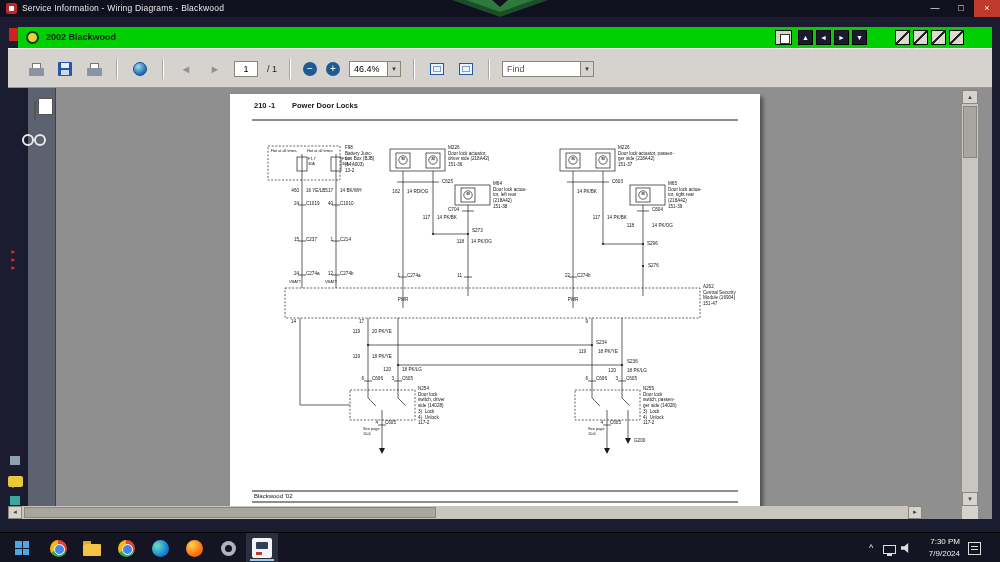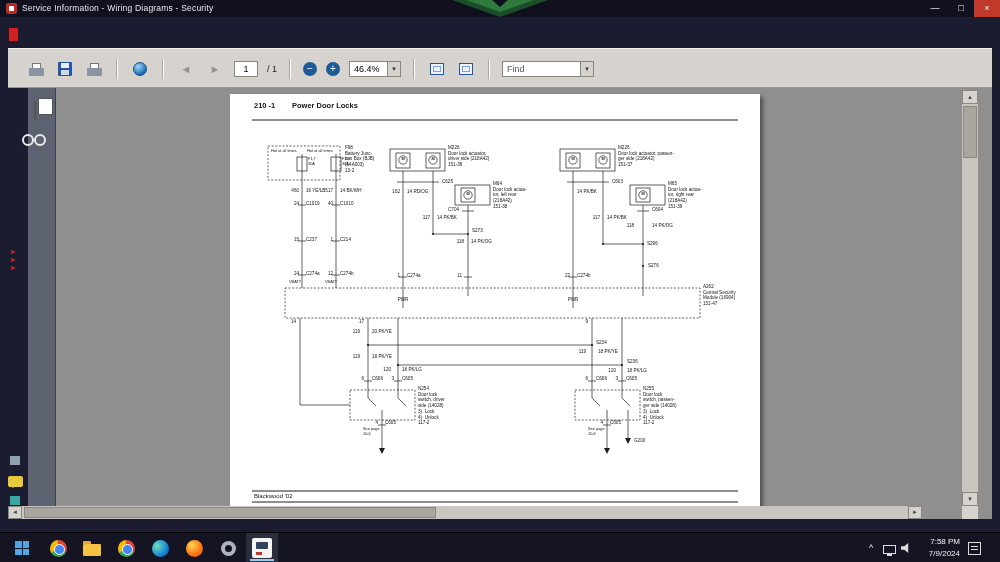--- a/index.html
+++ b/index.html
@@ -131,34 +131,53 @@
   .action::after { content:""; position:absolute; left:2px; top:3px; width:7px; height:1px; background:#ddd; box-shadow:0 3px 0 #ddd; }
   #tray-action { left:964px; width:20px; }
 </style>
 </head>
 <body>
 
 <div id="screen">
 
   <div id="titlebar">
     <span id="app-icon"></span>
-    <span id="window-title">Service Information - Wiring Diagrams - Security</span>
+    <span id="window-title">Service Information - Wiring Diagrams - Blackwood</span>
     <svg id="brand-emblem" width="96" height="17">
       <polygon points="0,0 40,0 48,9 56,0 96,0 48,17" fill="#1b4d28"></polygon>
       <polygon points="14,0 40,0 48,7 56,0 82,0 48,12" fill="#2e7a3c"></polygon>
     </svg>
     <span id="min-btn" class="win-ctl">—</span>
     <span id="max-btn" class="win-ctl">□</span>
     <span id="close-btn" class="win-ctl">×</span>
   </div>
 
   <div id="frame-strip-top"></div>
   <div id="red-tag"></div>
   <div id="red-dot"></div>
 
+  <div id="greenbar">
+    <span id="vehicle-icon"></span>
+    <span id="vehicle-label">2002 Blackwood</span>
+    <div class="gb-group" id="gb-export-g">
+      <span class="gb-export"></span>
+    </div>
+    <div class="gb-group" id="gb-arrows">
+      <span class="gb-btn">▲</span>
+      <span class="gb-btn">◄</span>
+      <span class="gb-btn">►</span>
+      <span class="gb-btn">▼</span>
+    </div>
+    <div class="gb-group" id="gb-tools">
+      <span class="gb-tool"></span>
+      <span class="gb-tool"></span>
+      <span class="gb-tool"></span>
+      <span class="gb-tool"></span>
+    </div>
+  </div>
 
   <div id="toolbar">
     <div id="toolrow">
       <span class="tbtn">
           <span class="ic-print">
             <b></b>
             <i></i>
           </span>
         </span>
       <span class="tbtn">
@@ -499,20 +518,20 @@
         <span class="appic"></span>
       </span>
 
     <span class="tray" id="tray-expand">^</span>
     <span class="tray" id="tray-net">
         <span class="net"></span>
       </span>
     <span class="tray" id="tray-vol">
         <span class="vol"></span>
       </span>
-    <span id="clock"><span>7:58 PM</span><br><span>7/9/2024</span></span>
+    <span id="clock"><span>7:30 PM</span><br><span>7/9/2024</span></span>
     <span class="tray" id="tray-action">
         <span class="action"></span>
       </span>
   </div>
   <div id="active-underline"></div>
 
 </div>
 
 </body></html>

